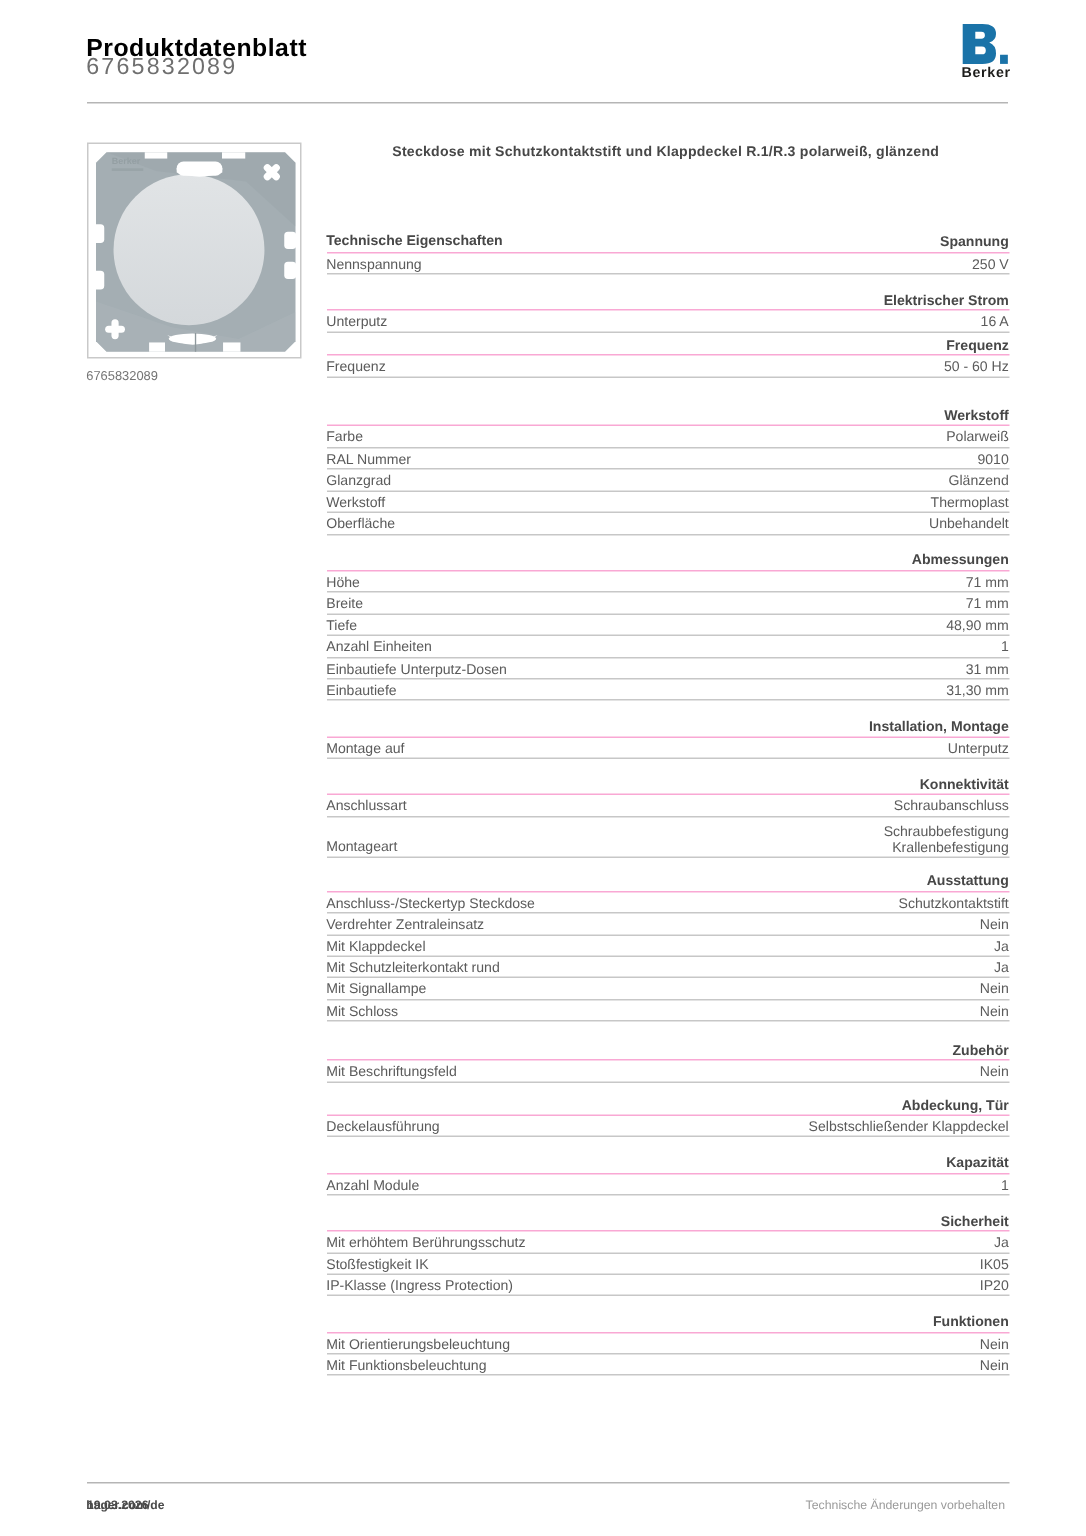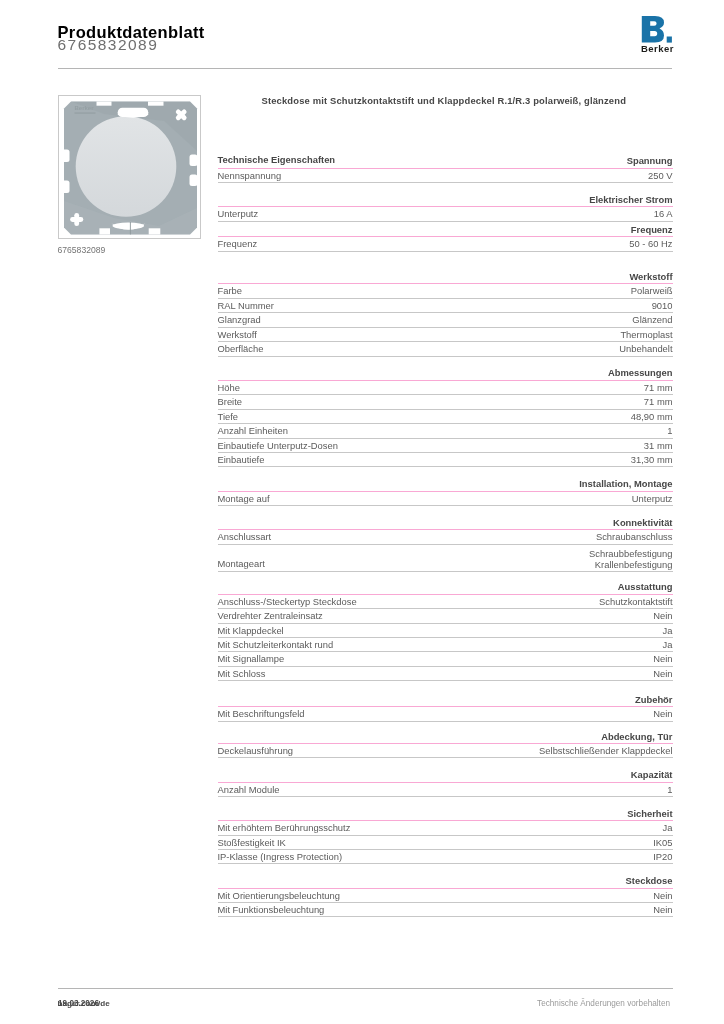--- a/index.html
+++ b/index.html
@@ -252,21 +252,21 @@
       <span class="lbl">Stoßfestigkeit IK</span>
       <span class="val">IK05</span>
     </div>
 <div class="row">
       <span class="lbl">IP-Klasse (Ingress Protection)</span>
       <span class="val">IP20</span>
     </div>
   </div>
 
 <div class="sec" style="top:874.10px">
-    <div class="shd">Steckdose</div>
+    <div class="shd">Funktionen</div>
 <div class="row">
       <span class="lbl">Mit Orientierungsbeleuchtung</span>
       <span class="val">Nein</span>
     </div>
 <div class="row">
       <span class="lbl">Mit Funktionsbeleuchtung</span>
       <span class="val">Nein</span>
     </div>
   </div>
 

